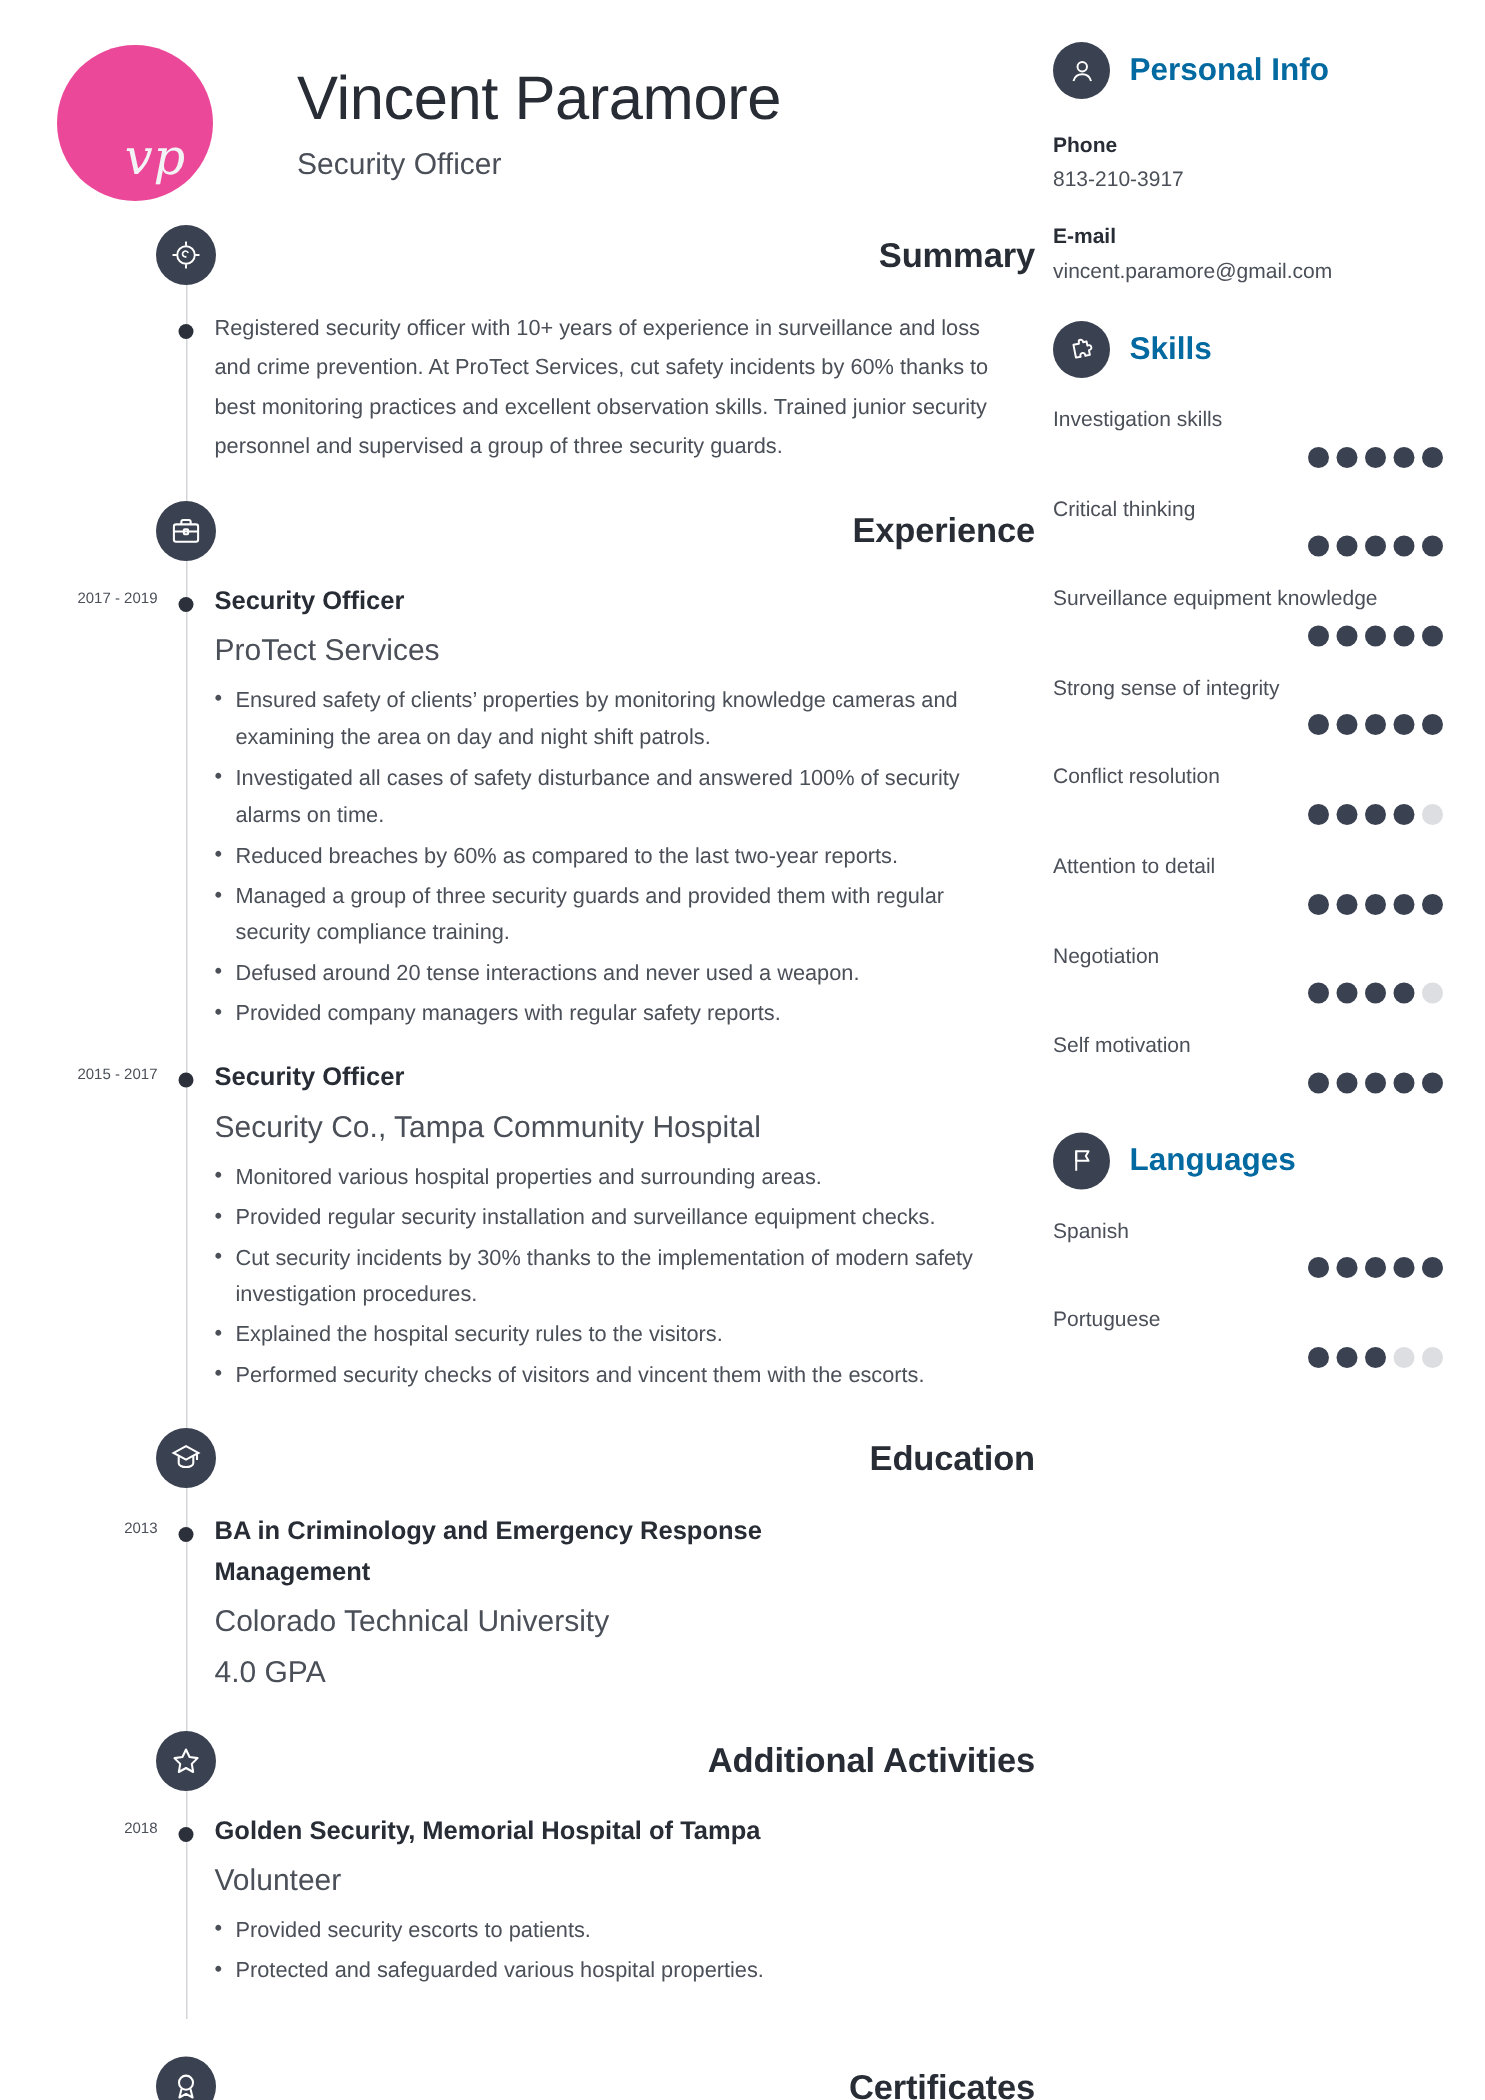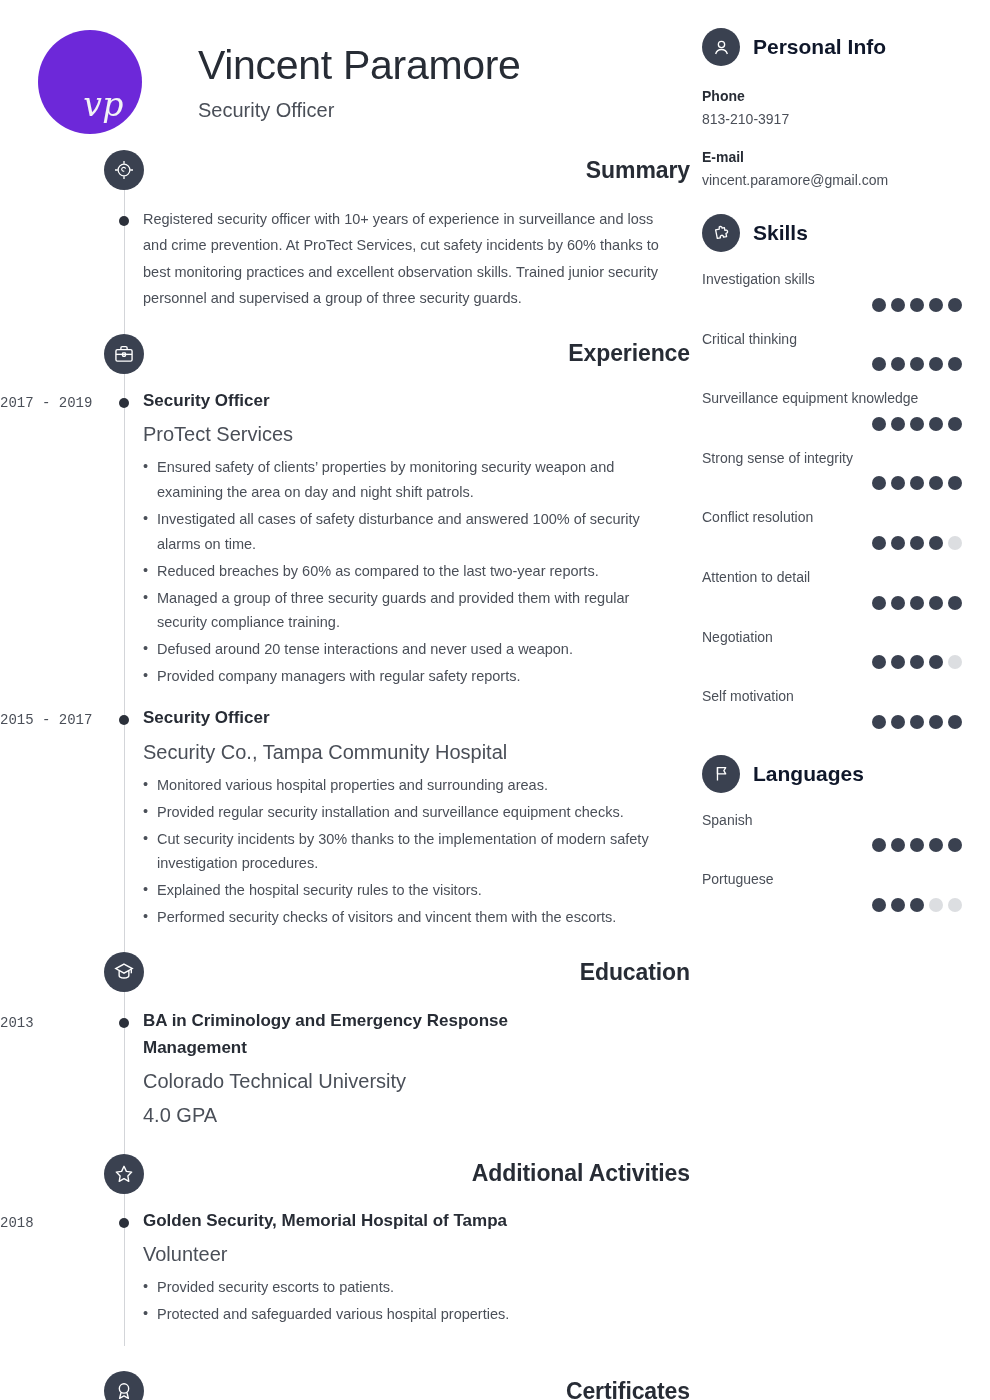--- a/index.html
+++ b/index.html
@@ -19,21 +19,21 @@
   
   .header {
     position: absolute;
     left: 38px; top: 30px;
     display: flex;
     align-items: flex-start;
   }
   .avatar {
     width: 104px; height: 104px;
     border-radius: 50%;
-    background: #6d28d9;
+    background: #ec4899;
     position: relative;
     flex: 0 0 auto;
   }
   .avatar-monogram {
     position: absolute;
     right: 18px; bottom: 13px;
     font-family: "DejaVu Serif", serif;
     font-style: italic;
     font-size: 33px;
     color: #f2f3f5;
@@ -103,26 +103,25 @@
   
   .entry {
     position: relative;
     display: flex;
     align-items: flex-start;
     z-index: 2;
   }
   .entry-date {
     width: 105px;
     flex: 0 0 105px;
-    text-align: left;
-    font-size: 14px;
+    text-align: right;
+    font-size: 10px;
     color: #4a4f58;
     line-height: 1.9;
     padding-top: 2px;
-    font-family: Liberation Mono, monospace;
   }
   .dot-col {
     width: 38px;
     flex: 0 0 38px;
     display: flex;
     justify-content: center;
     padding-top: 10px;
   }
   .dot {
     width: 10px; height: 10px;
@@ -181,21 +180,21 @@
     background: #3a4150;
     flex: 0 0 auto;
     display: flex;
     align-items: center;
     justify-content: center;
   }
   .side-title {
     margin-left: 13px;
     font-size: 21px;
     font-weight: bold;
-    color: #0f172a;
+    color: #0369a1;
   }
   .contact-label {
     font-size: 14px;
     font-weight: bold;
     color: #272c35;
     margin-top: 22px;
   }
   .contact-value {
     font-size: 14px;
     color: #4a4f58;
@@ -273,21 +272,21 @@
 
       <div class="entry" style="margin-top:14px">
         <div class="entry-date">2017 - 2019</div>
         <div class="dot-col">
             <span class="dot"></span>
           </div>
         <div class="entry-body">
           <div class="entry-title">Security Officer</div>
           <div class="entry-sub">ProTect Services</div>
           <ul class="bullets">
-            <li>Ensured safety of clients’ properties by monitoring security weapon and examining the area on day and night shift patrols.</li>
+            <li>Ensured safety of clients’ properties by monitoring knowledge cameras and examining the area on day and night shift patrols.</li>
             <li>Investigated all cases of safety disturbance and answered 100% of security alarms on time.</li>
             <li>Reduced breaches by 60% as compared to the last two-year reports.</li>
             <li>Managed a group of three security guards and provided them with regular security compliance training.</li>
             <li>Defused around 20 tense interactions and never used a weapon.</li>
             <li>Provided company managers with regular safety reports.</li>
           </ul>
         </div>
       </div>
 
       <div class="entry" style="margin-top:16px">

